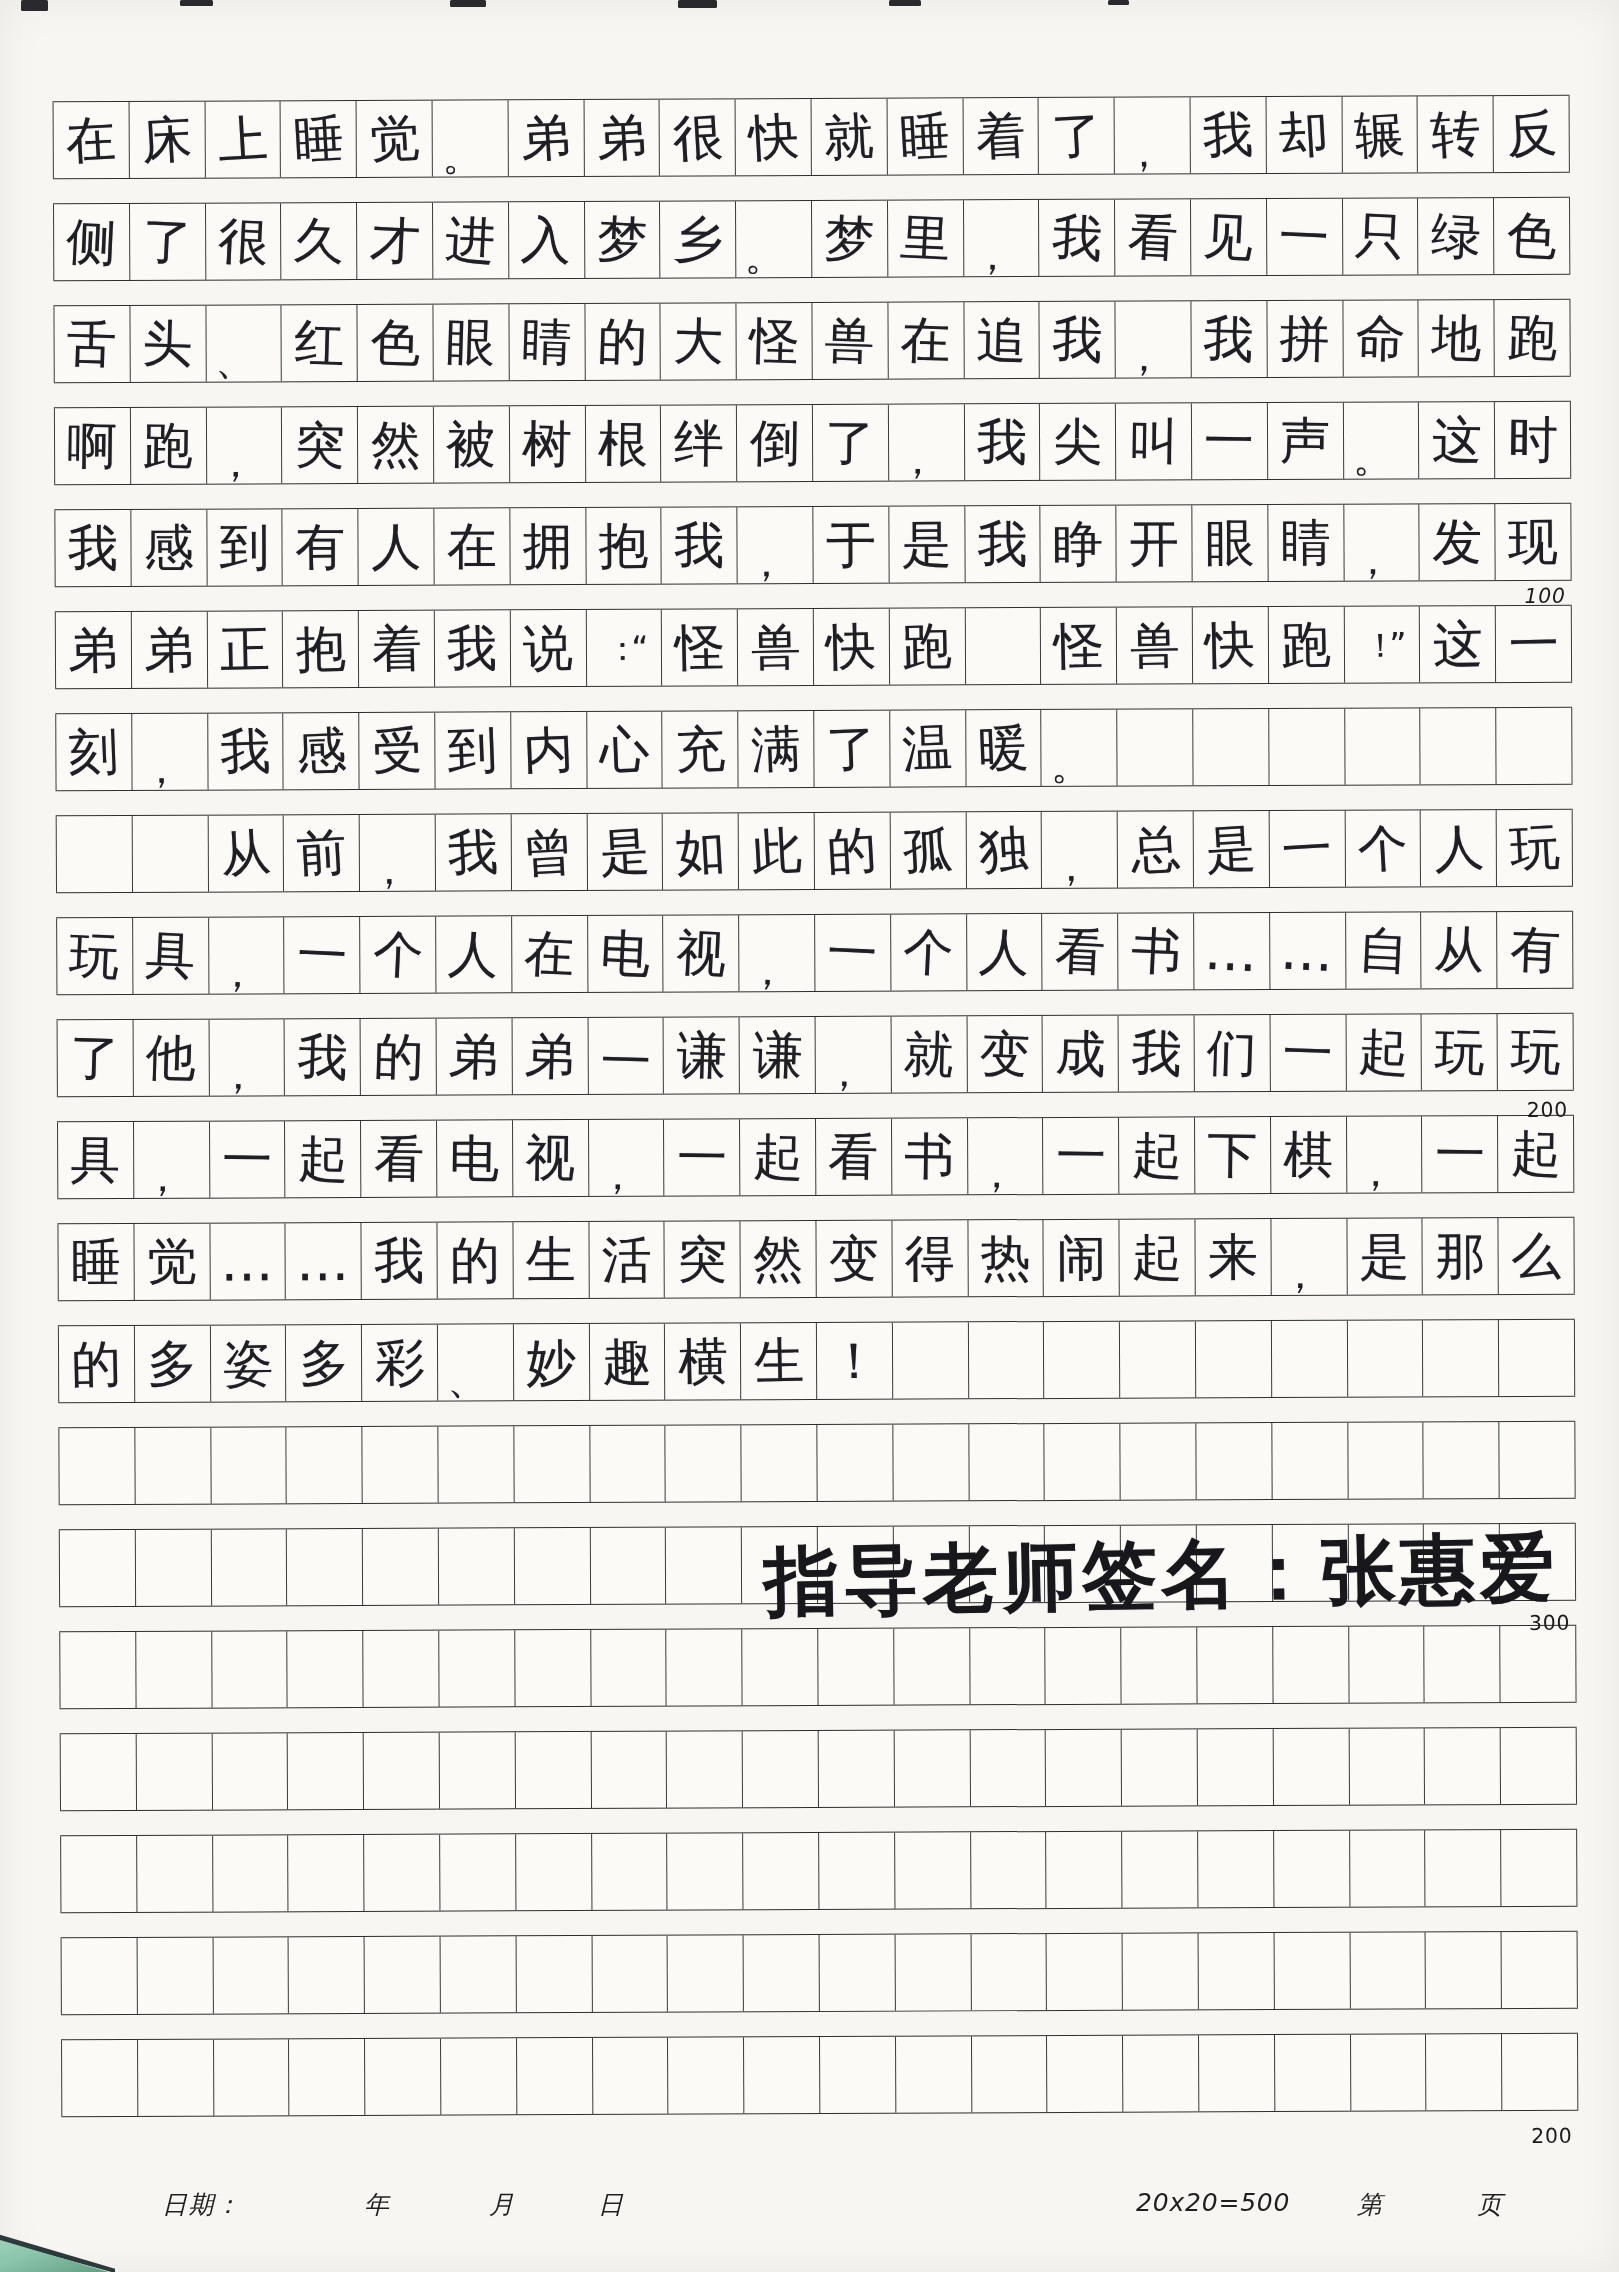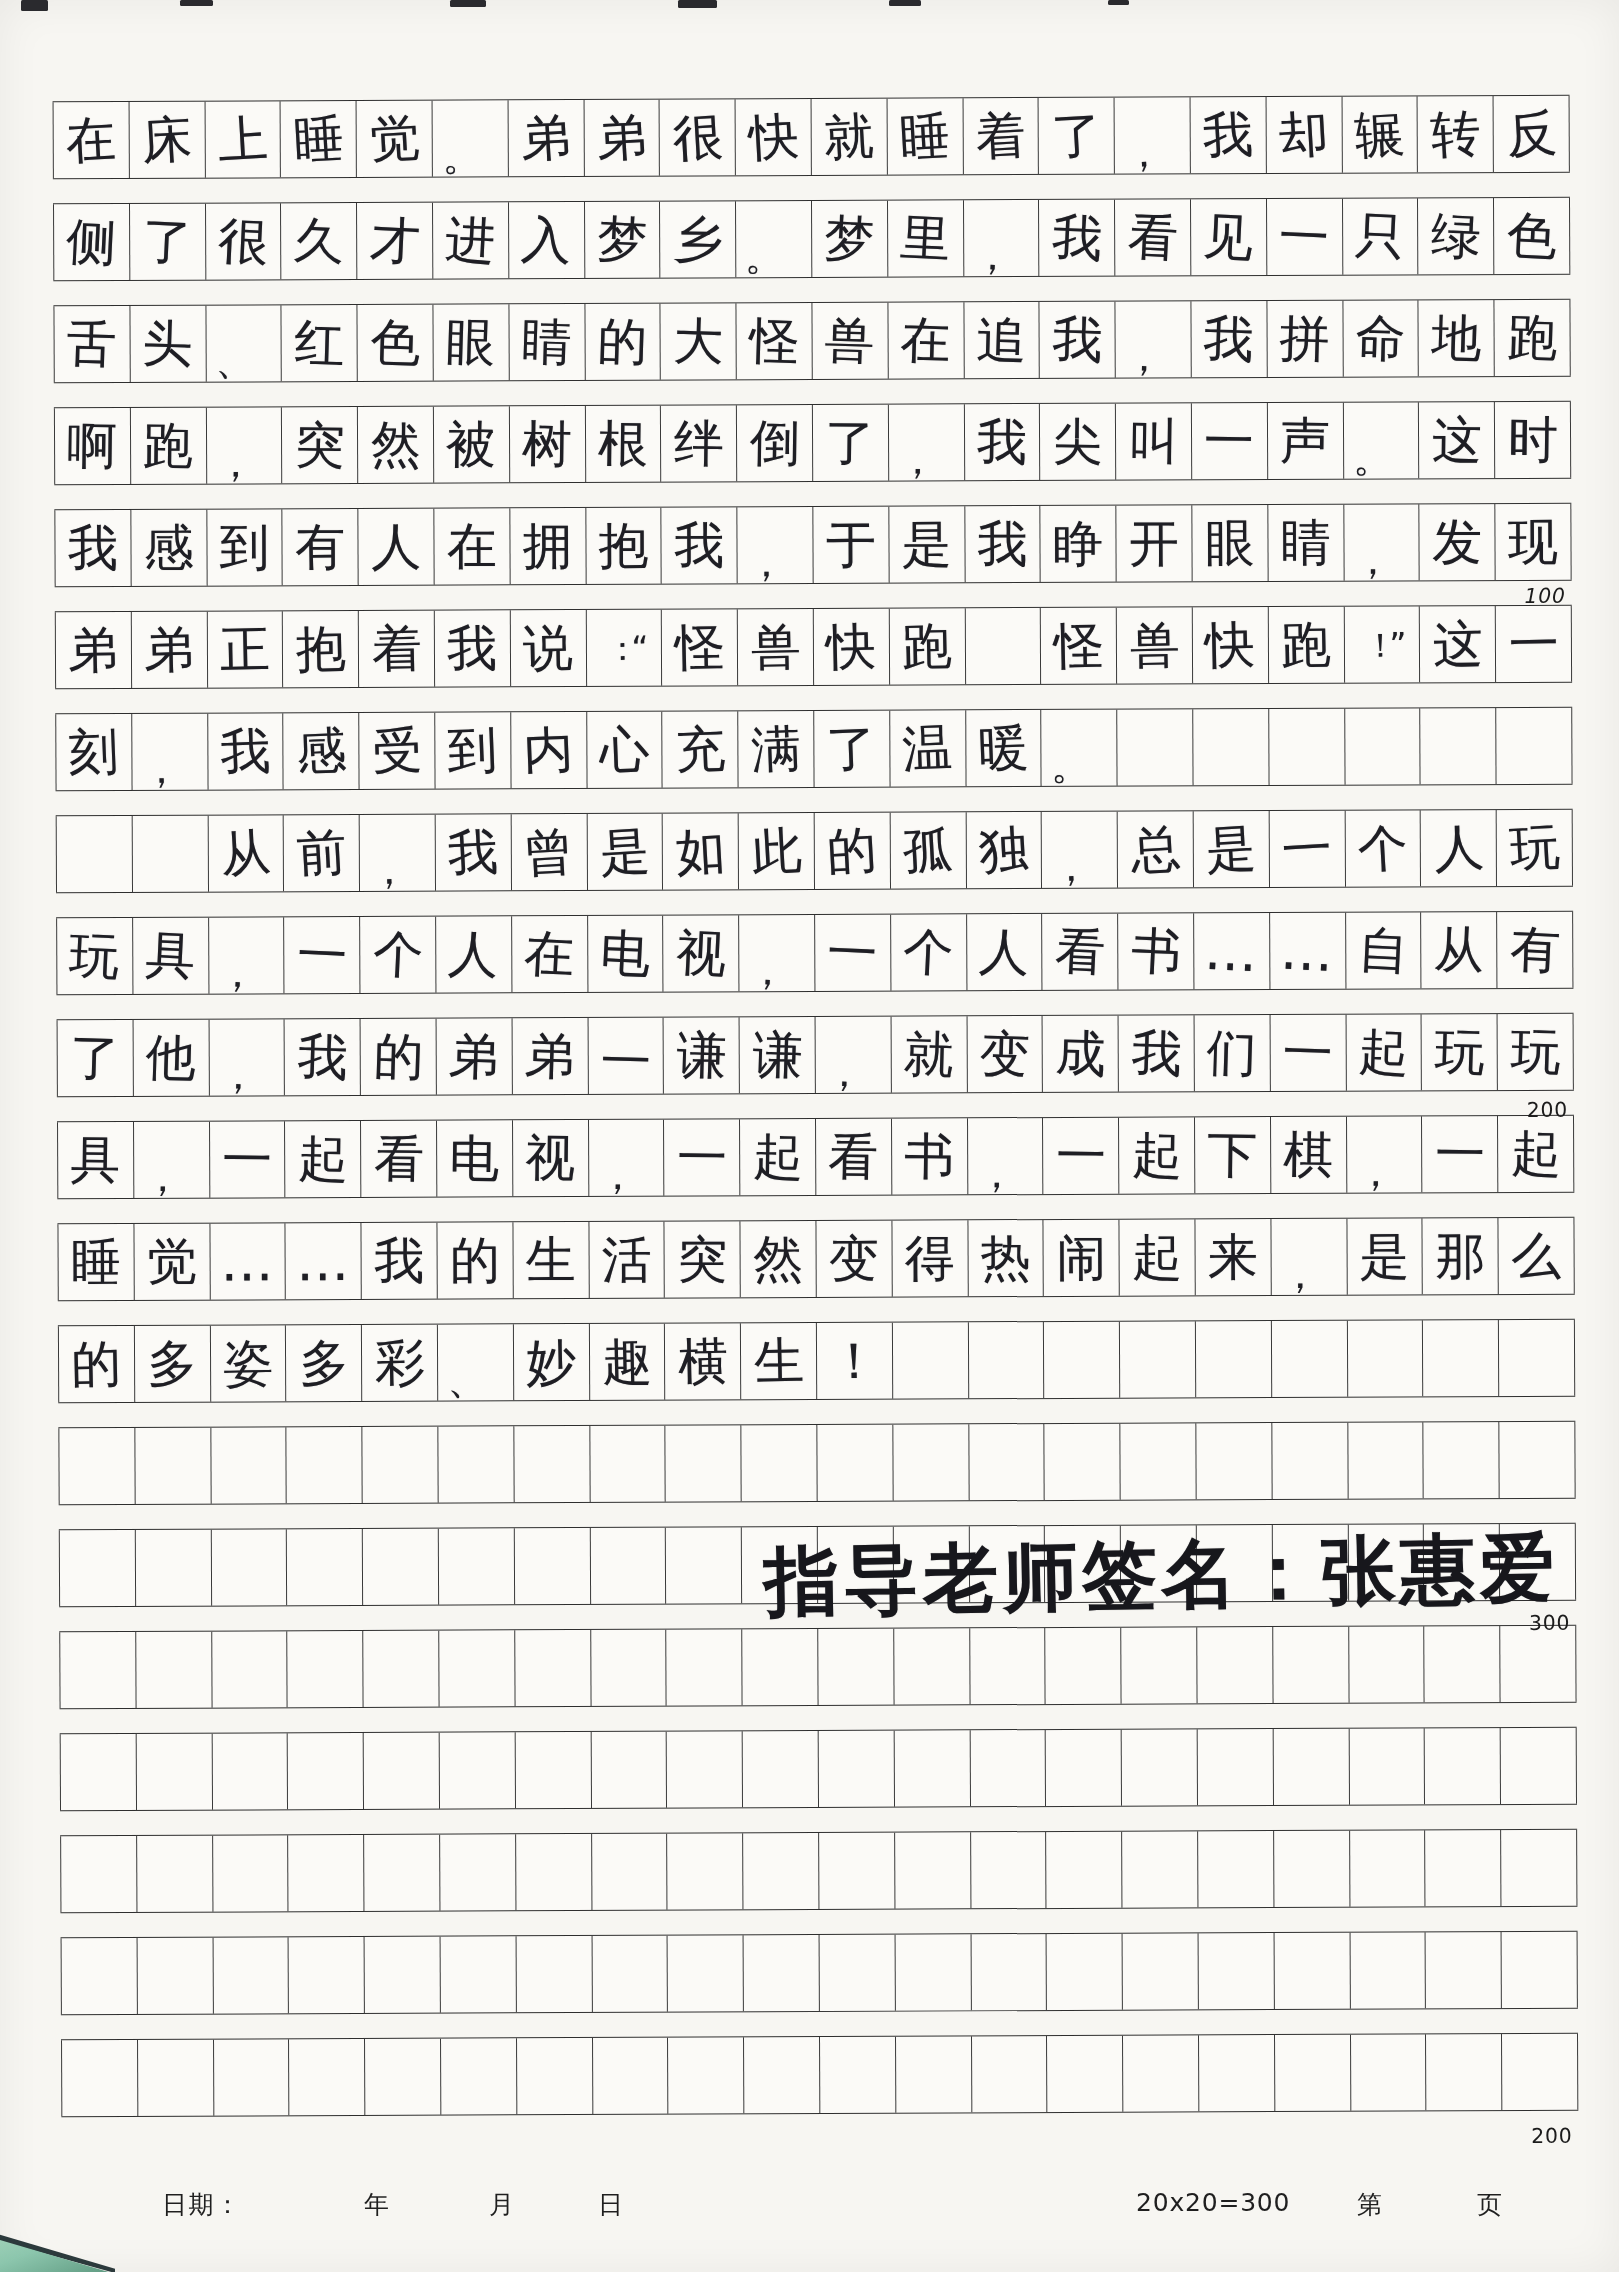--- a/index.html
+++ b/index.html
@@ -36,21 +36,21 @@
   .counter{
     position:absolute;right:6px;font-size:20.4px;font-weight:500;color:#1c1c1c;
     line-height:22.6px;letter-spacing:0.8px;
   }
   .signature{
     position:absolute;left:705px;top:1429px;white-space:nowrap;
     font-size:75px;font-weight:600;letter-spacing:4.5px;color:#17171c;
     transform:rotate(-0.8deg);text-shadow:0 0 0.8px rgba(10,10,15,.5);
   }
   
-  .f{position:absolute;top:2188px;font-size:25px;color:#1f1f1f;letter-spacing:1.5px;}
+  .f{position:absolute;top:2188px;font-size:25px;color:#1f1f1f;letter-spacing:1.5px;font-style:italic;}
   #f-date{left:162px;}
   #f-year{left:364px;}
   #f-month{left:489px;}
   #f-day{left:598px;}
   #f-cap{left:1136px;letter-spacing:0.8px;}
   #f-pageprefix{left:1357px;}
   #f-pagesuffix{left:1477px;}
   
   .mark{position:absolute;background:#2a2a2e;border-radius:1.5px;}
   
@@ -1028,21 +1028,21 @@
       <div class="counter" style="top: 1517px;">300</div>
       <div class="counter" style="top: 2030px;">200</div>
       <div class="signature">指导老师签名：张惠爱</div>
     </div>
 
   <div>
     <span class="f" id="f-date">日期：</span>
     <span class="f" id="f-year">年</span>
     <span class="f" id="f-month">月</span>
     <span class="f" id="f-day">日</span>
-    <span class="f" id="f-cap">20x20=300</span>
+    <span class="f" id="f-cap">20x20=500</span>
     <span class="f" id="f-pageprefix">第</span>
     <span class="f" id="f-pagesuffix">页</span>
   </div>
 
   <div class="corner-dark"></div>
   <div class="corner-teal"></div>
 
 </div>
 
 

